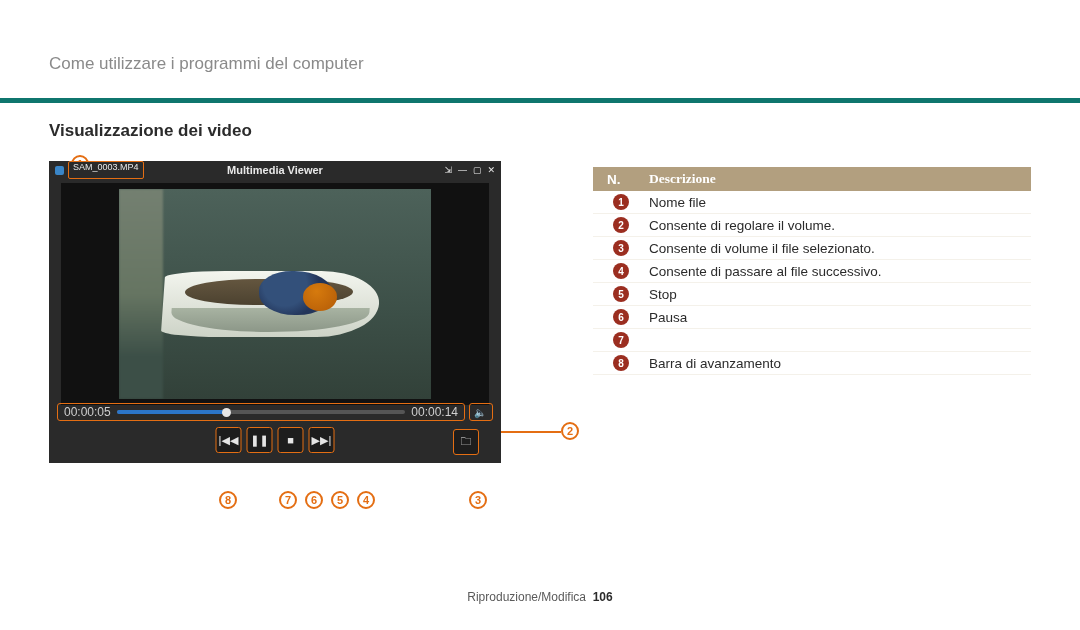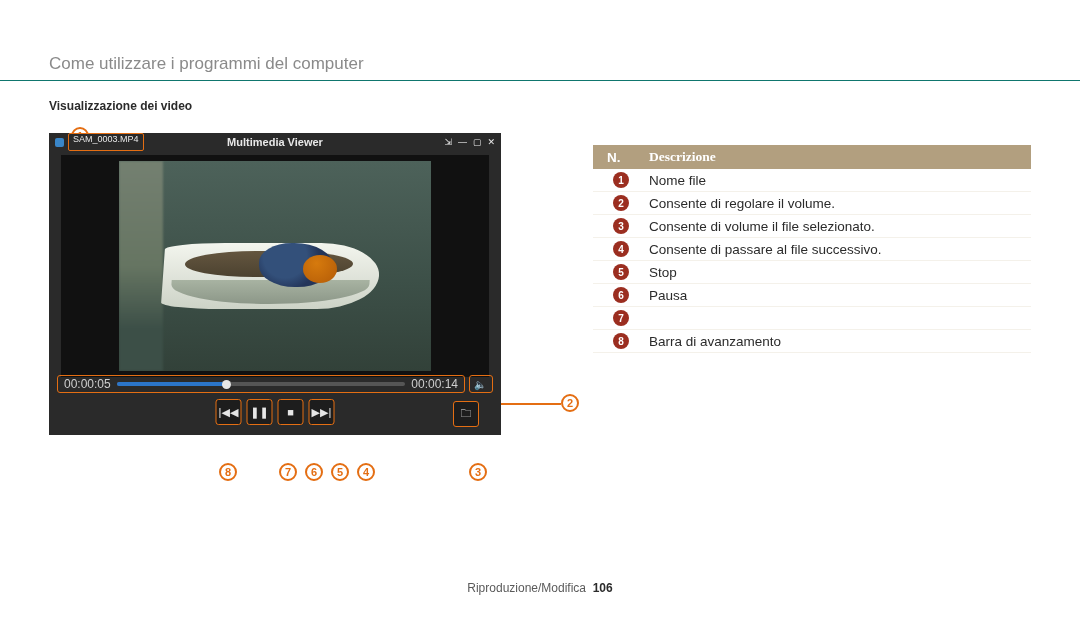--- a/index.html
+++ b/index.html
@@ -8,32 +8,32 @@
     height: 630px;
     font-family: "Segoe UI", Arial, sans-serif;
     color: #2b2b2b;
     background: #fff;
     position: relative;
   }
   .chapter-title {
     font-size: 17px;
     font-weight: 300;
     color: #8a8a8a;
-    padding: 54px 0 6px 49px;
-    border-bottom: 1px solid #0f766e;
+    padding: 54px 0 24px 49px;
+    border-bottom: 5px solid #0f766e;
     margin-bottom: 18px;
   }
   .content {
     display: flex;
     padding: 0 49px;
     gap: 92px;
   }
   .left-col { width: 452px; }
   .section-heading {
-    font-size: 12px;
+    font-size: 17px;
     font-weight: 700;
     color: #2b2b2b;
     margin-bottom: 6px;
   }
 
   
   .callout {
     position: absolute;
     width: 18px; height: 18px;
     border-radius: 50%;
@@ -248,21 +248,21 @@
     color: #fff;
     font-size: 10px;
     font-weight: 700;
     display: inline-flex;
     align-items: center;
     justify-content: center;
   }
 
   .footer {
     position: absolute;
-    bottom: 35px;
+    bottom: 26px;
     left: 0; right: 0;
     text-align: center;
     font-size: 12px;
     color: #5a5a5a;
   }
   .footer .pnum { font-weight: 700; color:#2b2b2b; }
 </style>
 </head>
 <body>
 

